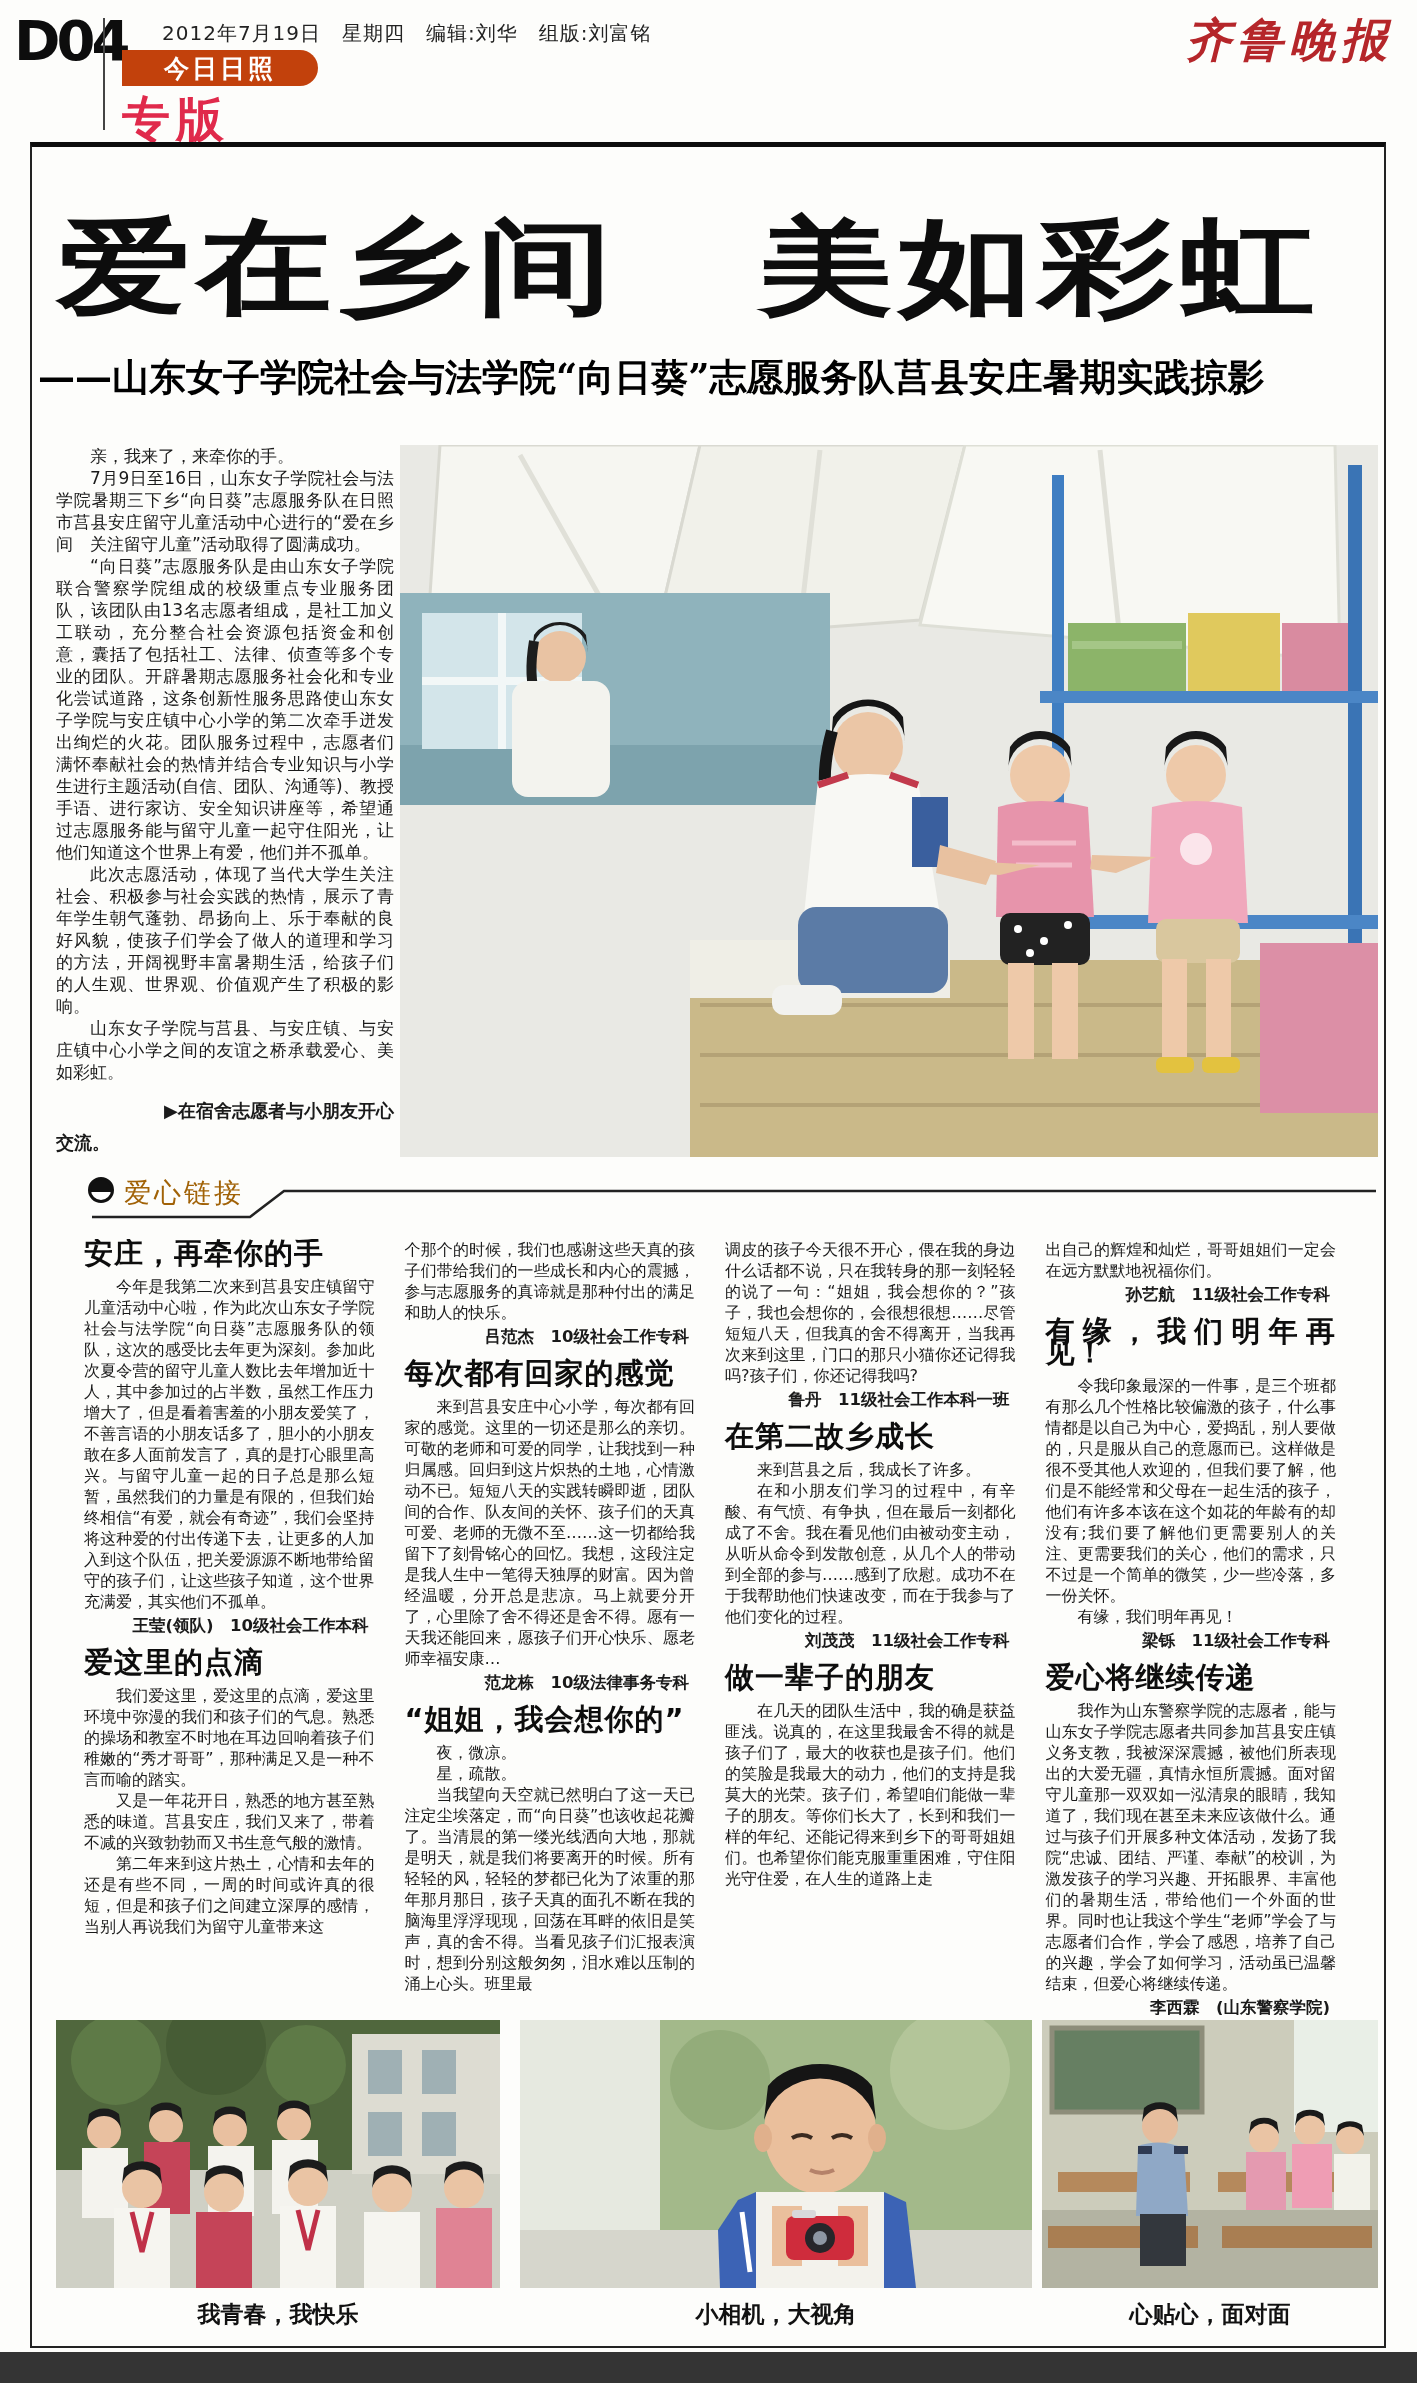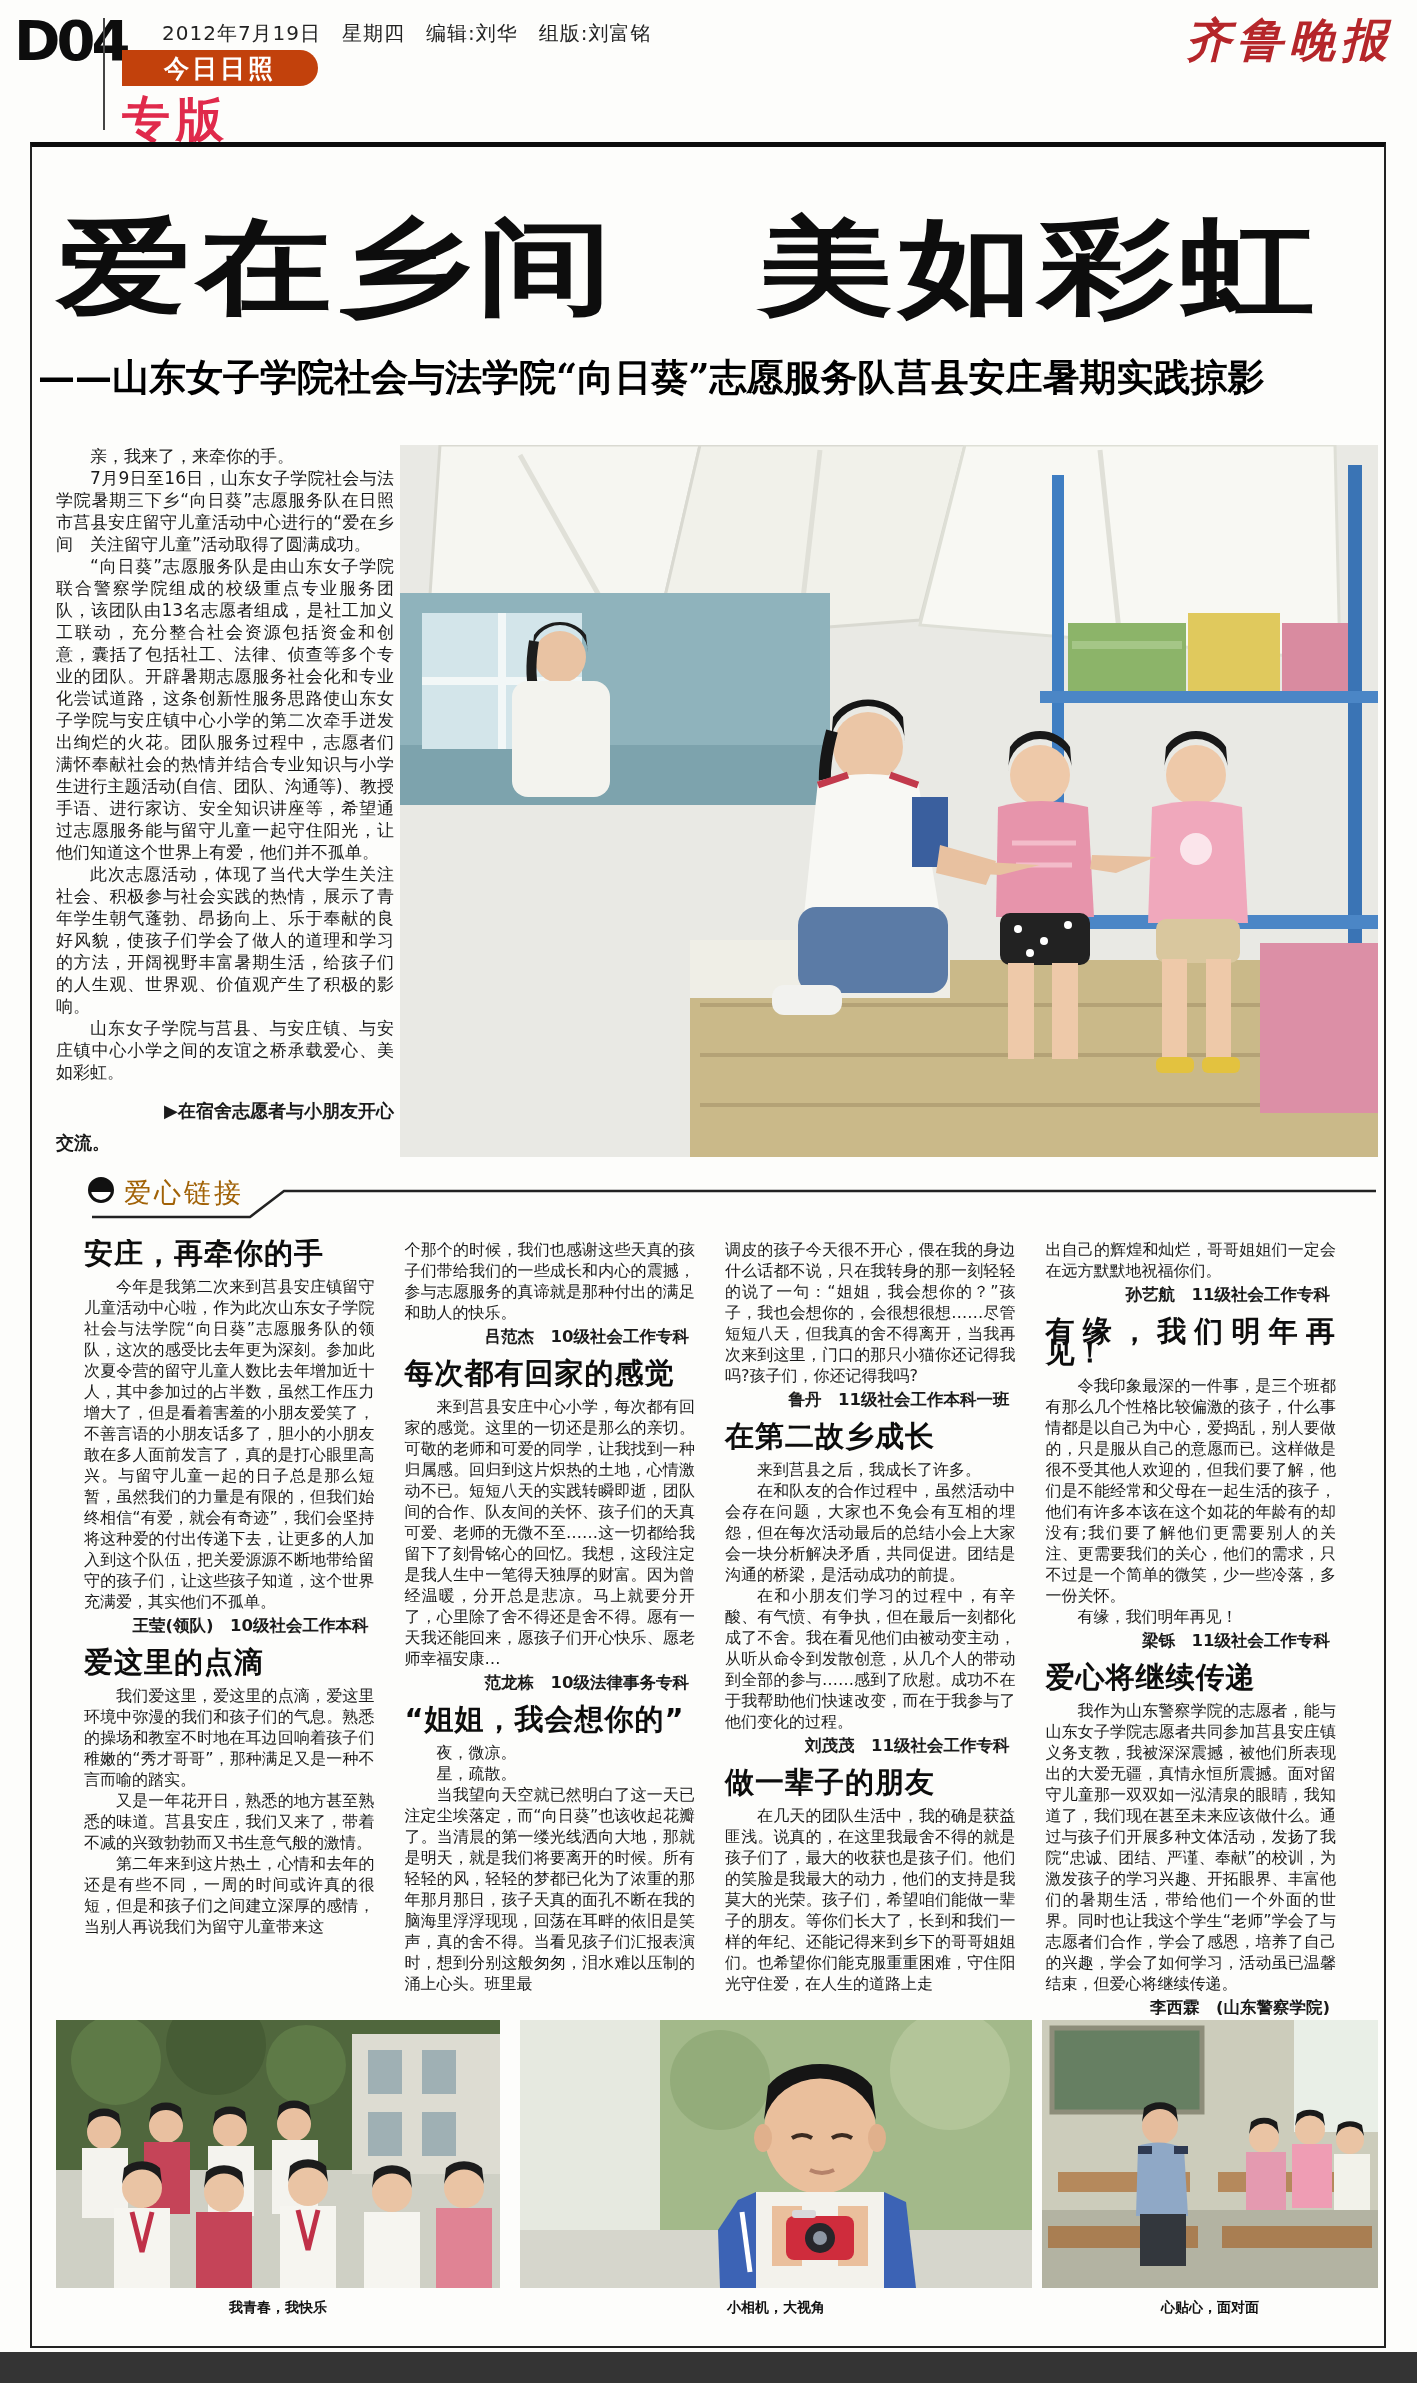--- a/index.html
+++ b/index.html
@@ -42,21 +42,21 @@
   
   .intro { position:absolute; left:24px; top:298px; width:338px; font-size:17px; line-height:22px; text-align:justify; color:#1a1a1a; }
   .intro p { margin:0; text-indent:2em; }
   .intro p.caption { font-weight:700; font-size:18px; line-height:32px; margin-top:12px; text-indent:6em; }
   
   .main-photo { position:absolute; left:368px; top:298px; width:978px; height:712px; background:#e7e8e3; overflow:hidden; }
   .photo { position:absolute; top:1873px; height:268px; background:#d8d8d0; overflow:hidden; }
   #photo1 { left:24px;  width:444px; }
   #photo2 { left:488px; width:512px; }
   #photo3 { left:1010px; width:336px; }
-  .photo-caption { position:absolute; top:2152px; font-size:14px; font-weight:600; text-align:center; color:#111; }
+  .photo-caption { position:absolute; top:2152px; font-size:23px; font-weight:600; text-align:center; color:#111; }
   #cap1 { left:24px;  width:444px; }
   #cap2 { left:488px; width:512px; }
   #cap3 { left:1010px; width:336px; }
   
   .linkage { position:absolute; left:56px; top:1022px; width:1292px; height:58px; }
   .linkage .icon {
     position:absolute; left:0; top:8px; width:26px; height:26px; border-radius:50%;
     border:3px solid #111; box-sizing:border-box;
     background:linear-gradient(to bottom,#111 62%,#fff 62%);
   }
@@ -202,21 +202,20 @@
         <p>夜，微凉。</p>
         <p>星，疏散。</p>
         <p>当我望向天空就已然明白了这一天已注定尘埃落定，而“向日葵”也该收起花瓣了。当清晨的第一缕光线洒向大地，那就是明天，就是我们将要离开的时候。所有轻轻的风，轻轻的梦都已化为了浓重的那年那月那日，孩子天真的面孔不断在我的脑海里浮浮现现，回荡在耳畔的依旧是笑声，真的舍不得。当看见孩子们汇报表演时，想到分别这般匆匆，泪水难以压制的涌上心头。班里最</p>
       </div>
 
       <div class="col">
         <p class="cont">调皮的孩子今天很不开心，偎在我的身边什么话都不说，只在我转身的那一刻轻轻的说了一句：“姐姐，我会想你的？”孩子，我也会想你的，会很想很想……尽管短短八天，但我真的舍不得离开，当我再次来到这里，门口的那只小猫你还记得我吗?孩子们，你还记得我吗?</p>
         <div class="byline">鲁丹　11级社会工作本科一班</div>
         <h3>在第二故乡成长</h3>
         <p>来到莒县之后，我成长了许多。</p>
-        <p>在和队友的合作过程中，虽然活动中会存在问题，大家也不免会有互相的埋怨，但在每次活动最后的总结小会上大家会一块分析解决矛盾，共同促进。团结是沟通的桥梁，是活动成功的前提。</p>
         <p>在和小朋友们学习的过程中，有辛酸、有气愤、有争执，但在最后一刻都化成了不舍。我在看见他们由被动变主动，从听从命令到发散创意，从几个人的带动到全部的参与……感到了欣慰。成功不在于我帮助他们快速改变，而在于我参与了他们变化的过程。</p>
         <div class="byline">刘茂茂　11级社会工作专科</div>
         <h3>做一辈子的朋友</h3>
         <p>在几天的团队生活中，我的确是获益匪浅。说真的，在这里我最舍不得的就是孩子们了，最大的收获也是孩子们。他们的笑脸是我最大的动力，他们的支持是我莫大的光荣。孩子们，希望咱们能做一辈子的朋友。等你们长大了，长到和我们一样的年纪、还能记得来到乡下的哥哥姐姐们。也希望你们能克服重重困难，守住阳光守住爱，在人生的道路上走</p>
       </div>
 
       <div class="col">
         <p class="cont">出自己的辉煌和灿烂，哥哥姐姐们一定会在远方默默地祝福你们。</p>
         <div class="byline">孙艺航　11级社会工作专科</div>
         <h3>有缘，我们明年再见！</h3>

